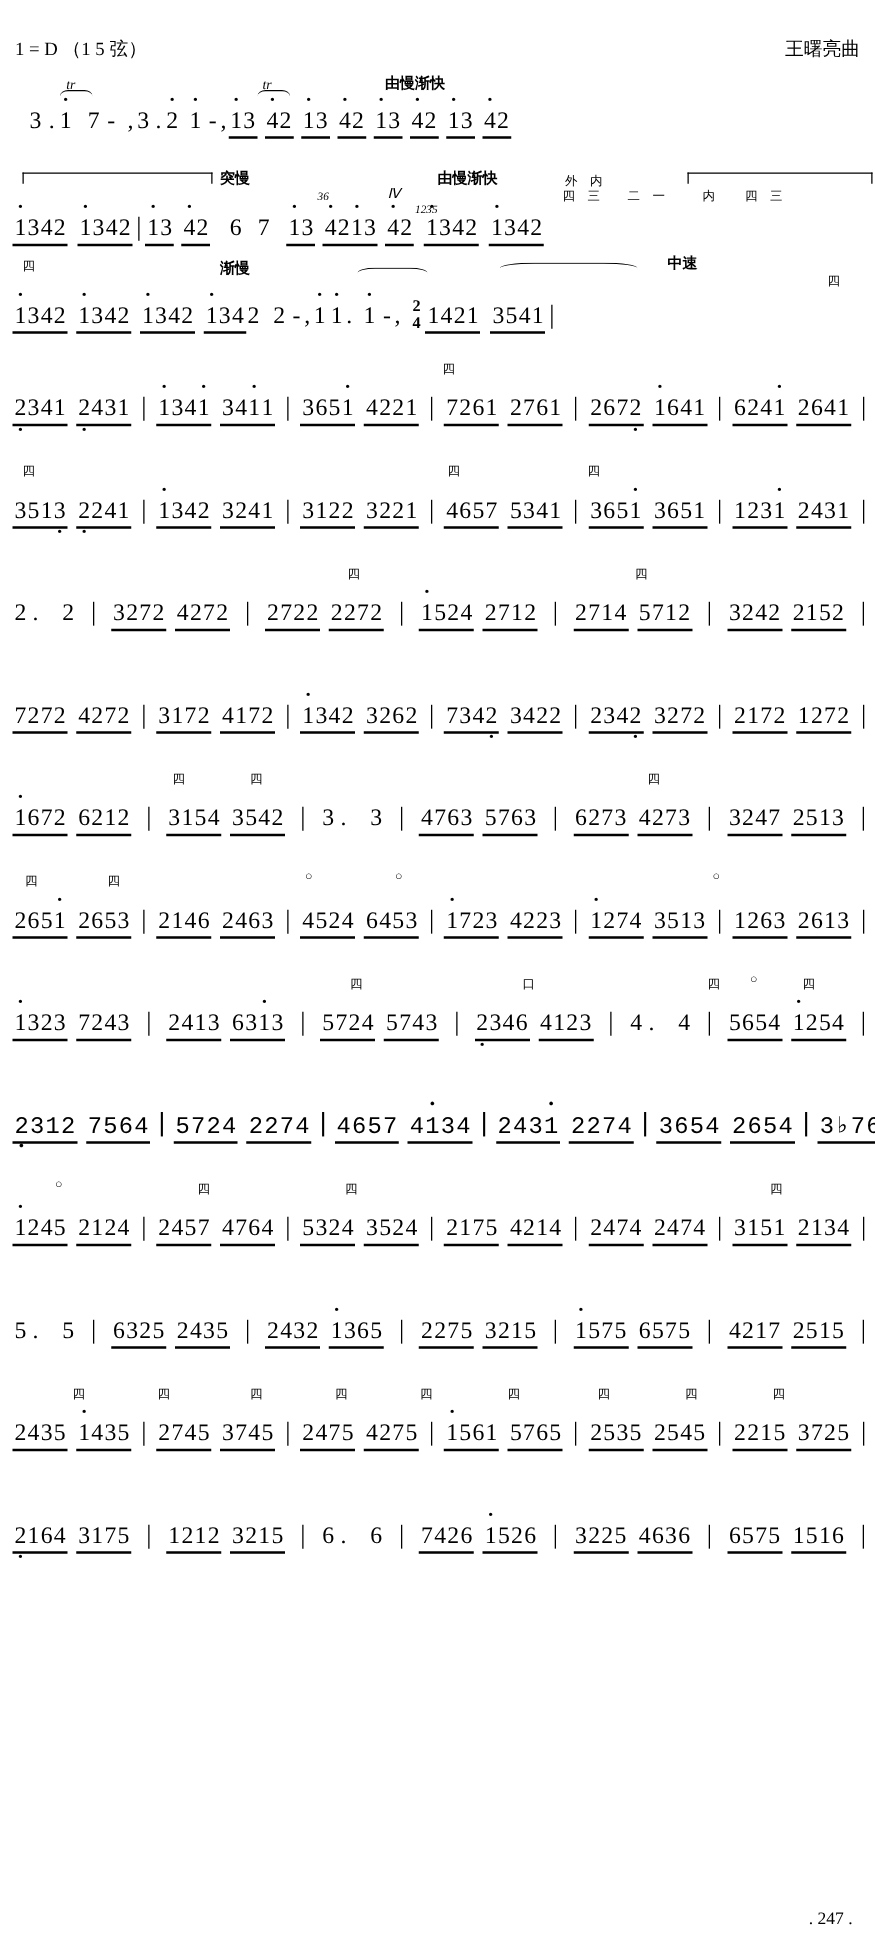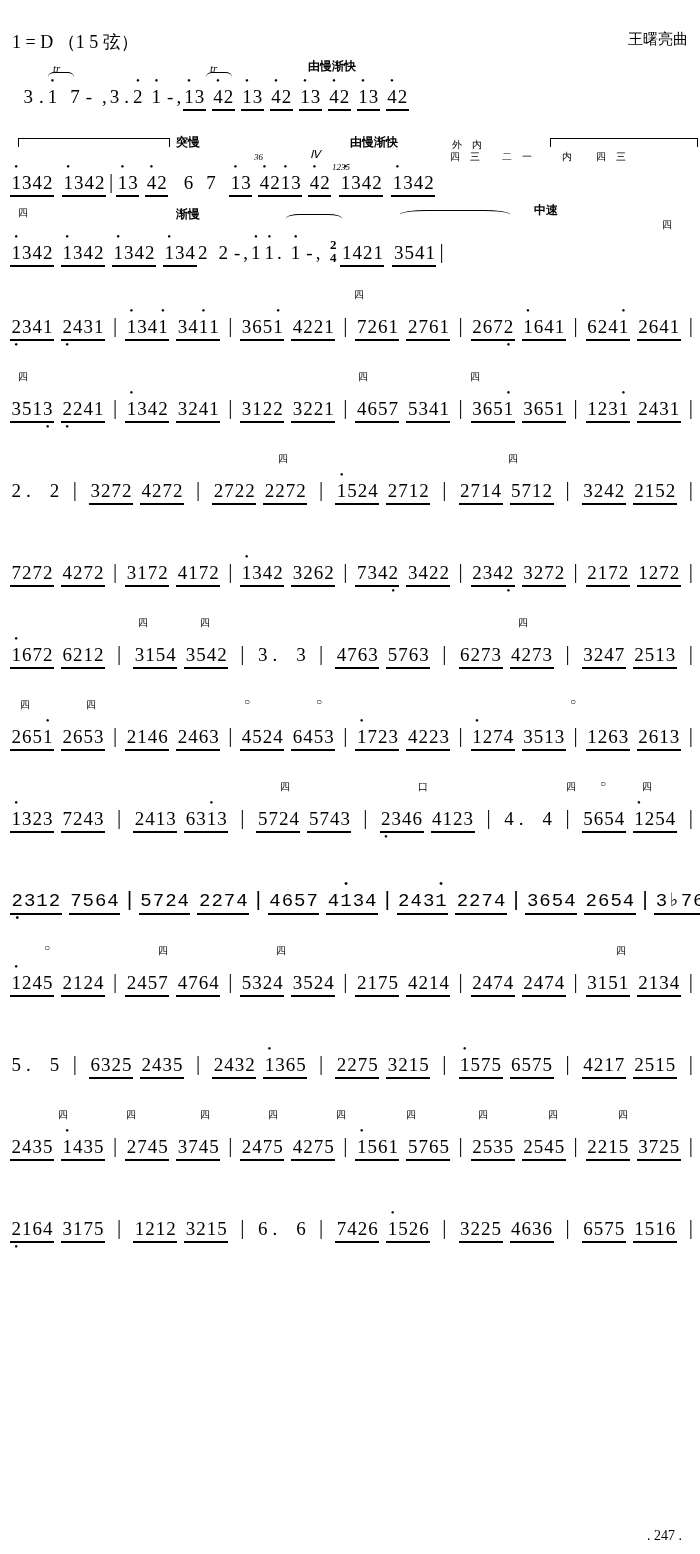--- a/index.html
+++ b/index.html
@@ -30,21 +30,21 @@
     letter-spacing:0.5px;
   }
 
   .meta {
     position:relative;
     height:26px;
     margin-top:30px;
   }
   .key-sig {
     position:absolute; left:12px; top:0;
-    font-size:18px;
+    font-size:15px;
     font-family:"Liberation Serif", serif;
   }
   .composer {
     position:absolute; right:12px; top:0;
     font-size:15px;
     font-family:"Liberation Sans", sans-serif;
   }
 
   
   .sys {

